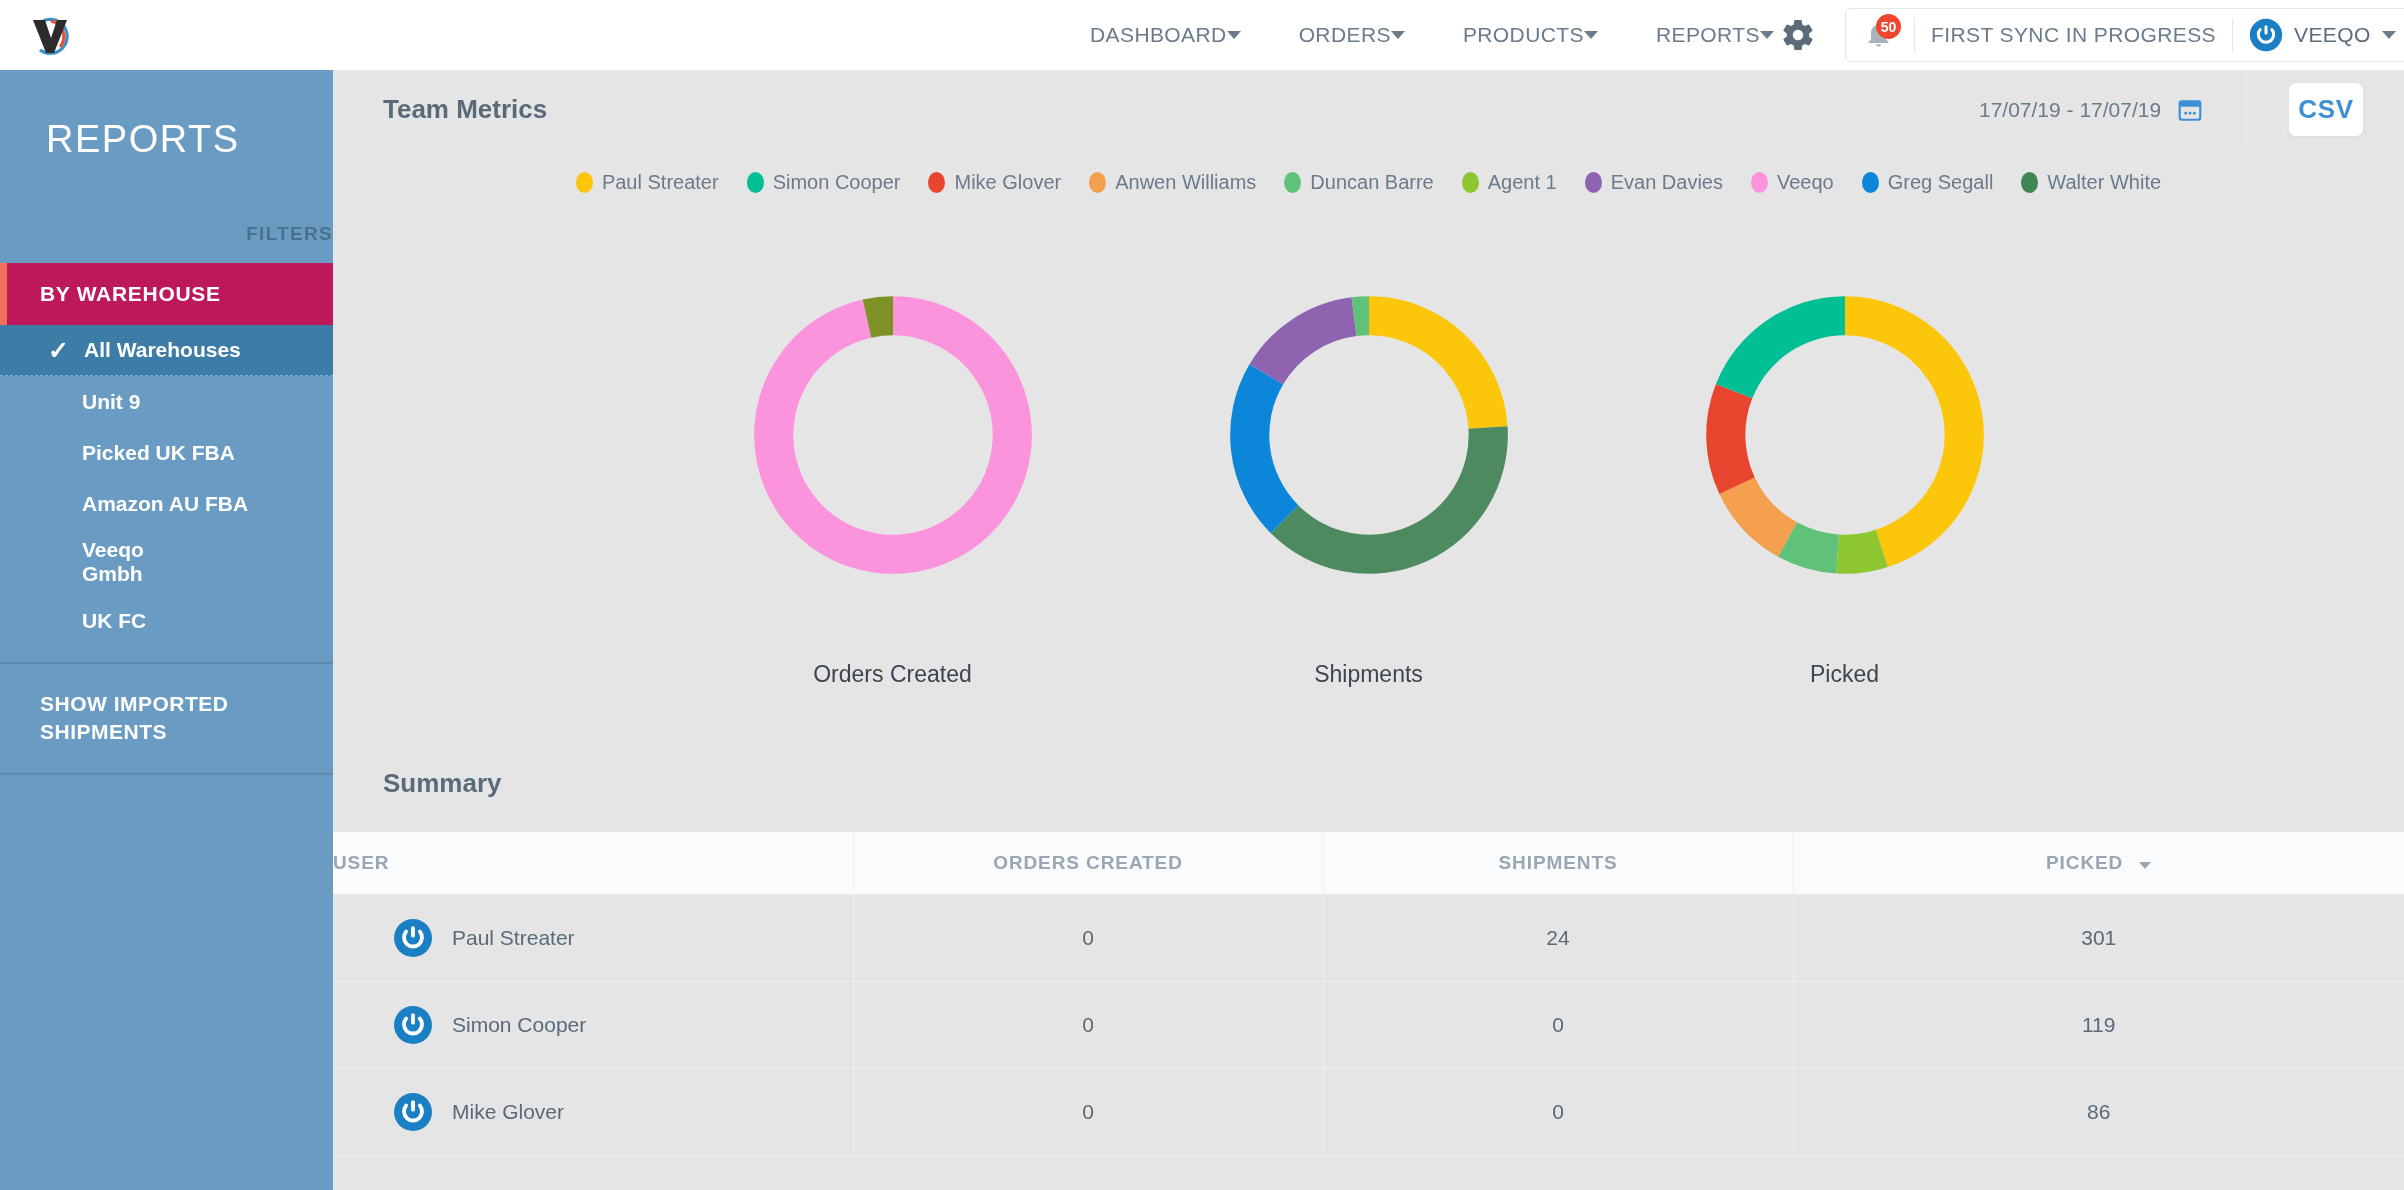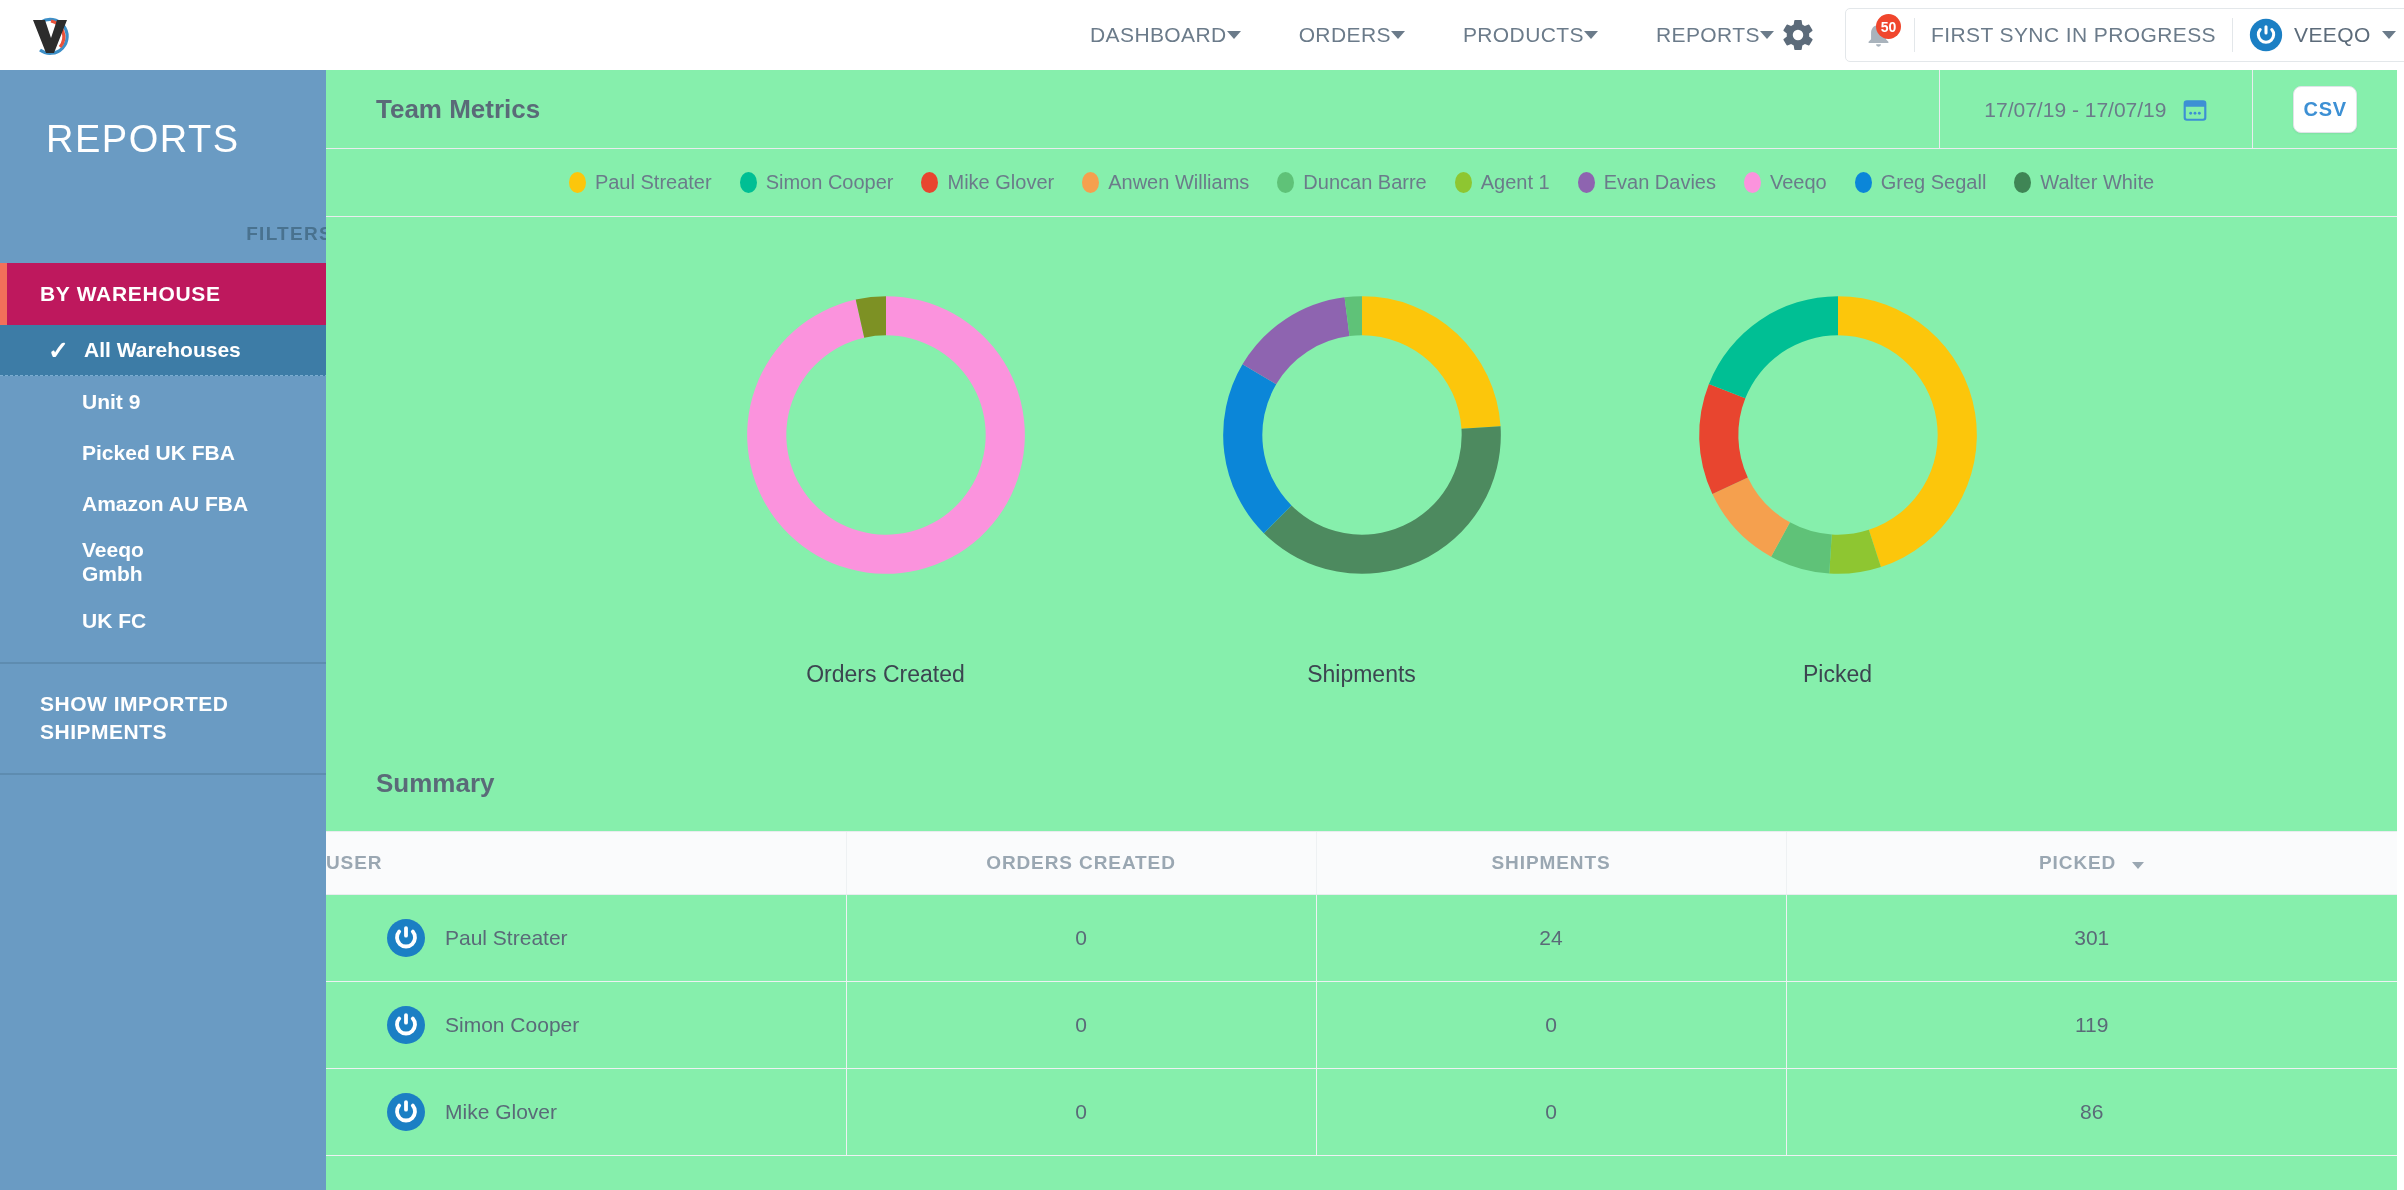--- a/index.html
+++ b/index.html
@@ -95,39 +95,39 @@
     width: 30px; display: inline-block; font-size: 25px; color: #fff;
     margin-right: 6px;
   }
   .side-divider { height: 2px; background: #5e8cb0; margin-top: 16px; }
   .side-footer {
     padding: 26px 0 26px 40px; color: #ffffff; font-size: 21px;
     font-weight: bold; letter-spacing: .5px; line-height: 1.35; cursor: pointer;
   }
 
   
-  .main { position: absolute; left: 326px; top: 70px; width: 2071px; height: 1120px; background: #86efac; }
+  .main { position: absolute; left: 333px; top: 70px; width: 2071px; height: 1120px; background: #e5e5e5; }
 
   .page-head {
     position: relative; height: 79px; border-bottom: 1px solid #e9ecef;
     display: flex; align-items: center;
   }
   .page-title {
     font-size: 26px; font-weight: bold; color: #5a6a78; padding-left: 50px;
   }
   .head-right { position: absolute; right: 0; top: 0; height: 79px; display: flex; align-items: stretch; }
   .daterange {
     display: flex; align-items: center; gap: 16px; padding: 0 44px;
     border-left: 1px solid #e9ecef; cursor: pointer;
   }
   .daterange span { font-size: 21px; color: #6b7b8a; white-space: nowrap; }
   .csv-cell { display: flex; align-items: center; padding: 0 40px; border-left: 1px solid #e9ecef; }
   .csv-btn {
     border: 1px solid #dfe4e8; border-radius: 8px; background: #fff;
-    color: #3d90d4; font-size: 20px; font-weight: bold; letter-spacing: .8px;
+    color: #3d90d4; font-size: 26px; font-weight: bold; letter-spacing: .8px;
     padding: 11px 9px; cursor: pointer;
     box-shadow: 0 1px 2px rgba(0,0,0,.06);
   }
 
   .legend-row {
     height: 68px; border-bottom: 1px solid #e9ecef;
     display: flex; align-items: center; justify-content: center; gap: 28px;
     flex-wrap: nowrap;
   }
   .legend-item { display: flex; align-items: center; gap: 9px; cursor: pointer; }

